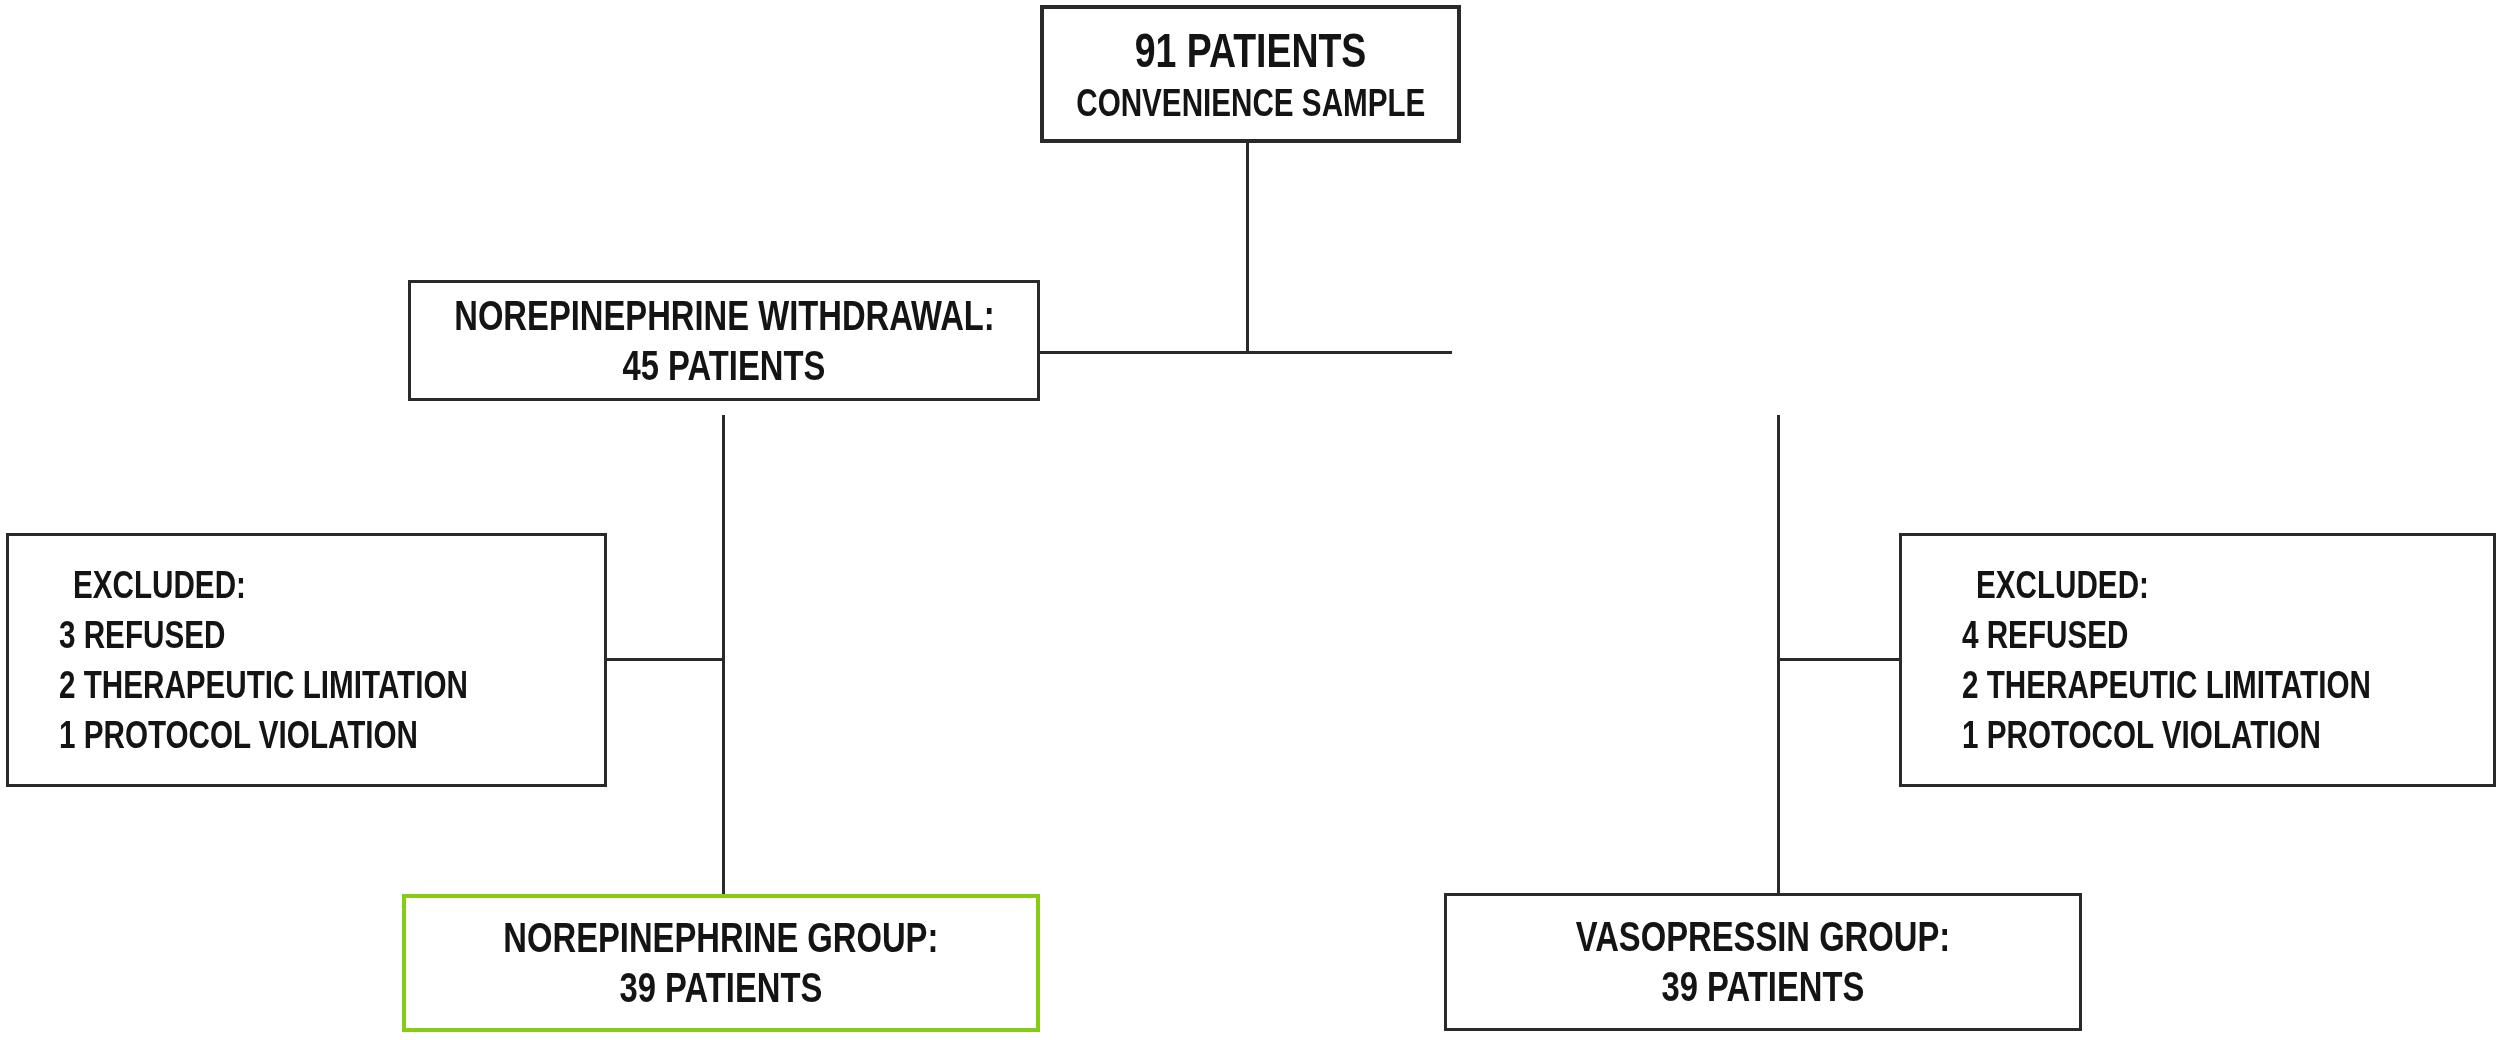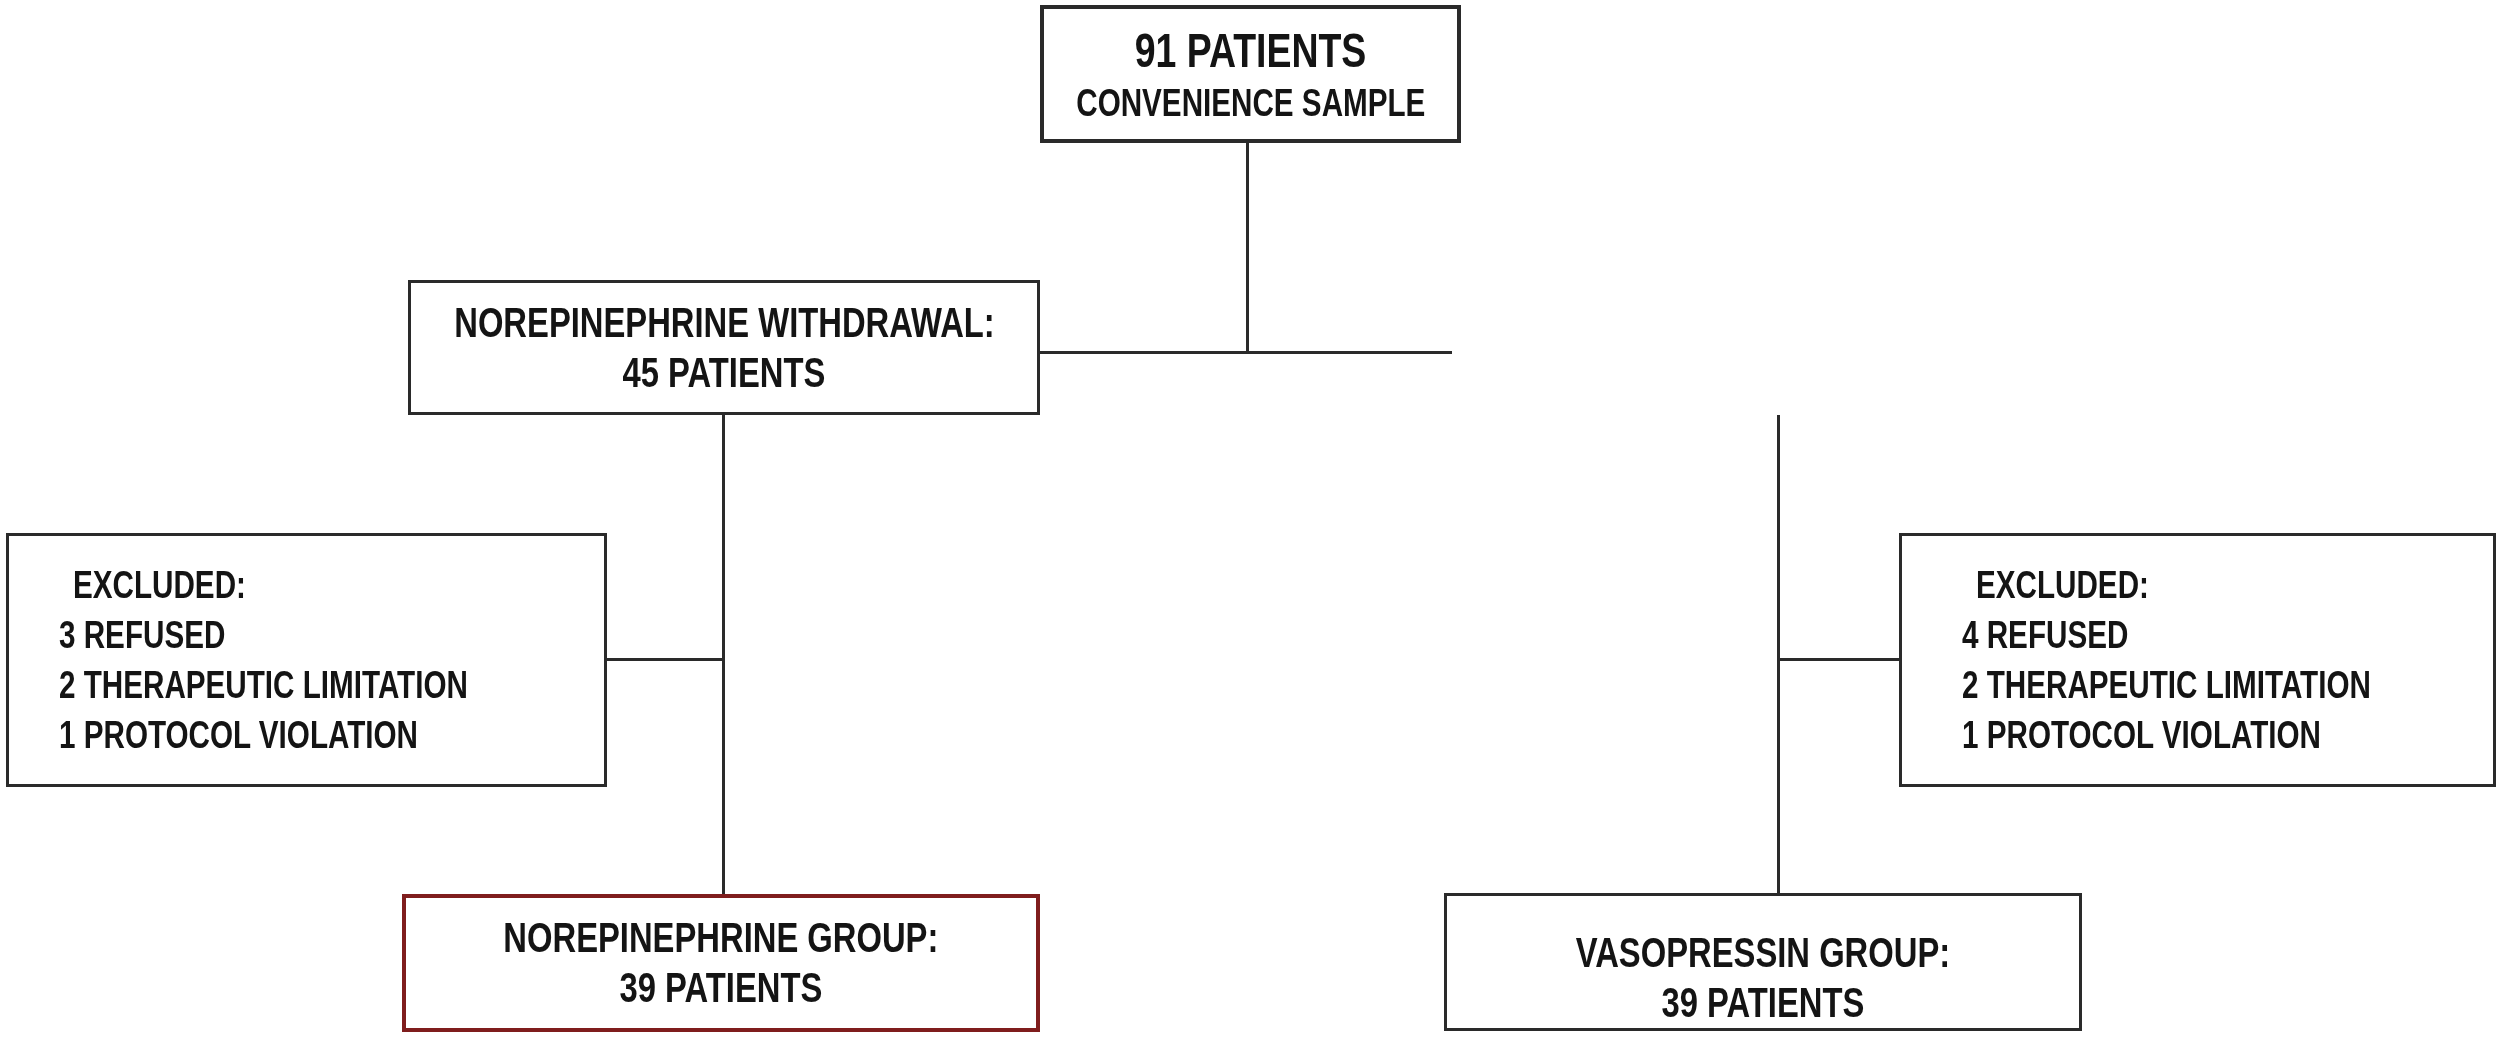--- a/index.html
+++ b/index.html
@@ -35,38 +35,38 @@
     background: #2a2a2a;
     z-index: 1;
   }
 
   
   #box-total { left: 1040px; top: 5px; width: 421px; height: 138px; border-width: 4px; }
   #box-total .ln1 { font-size: 48px; line-height: 58px; }
   #box-total .ln2 { font-size: 38px; line-height: 46px; }
 
   
-  #box-nw { left: 408px;  top: 280px; width: 632px; height: 135px; }
+  #box-nw { left: 408px;  top: 280px; width: 632px; height: 121px; }
   #box-vw { left: 1450px; top: 281px; width: 632px; height: 134px; }
   .mid .ln { font-size: 42px; line-height: 50px; }
 
   
   .excluded { align-items: flex-start; }
   .excluded .ln {
     font-size: 38px;
     line-height: 50px;
     transform-origin: left center;
   }
   .excluded .hdr { margin-left: 14px; }
   #box-ne { left: 6px;    top: 533px; width: 601px; height: 254px; padding-left: 50px; }
   #box-ve { left: 1899px; top: 533px; width: 597px; height: 254px; padding-left: 60px; }
 
   
-  #box-ng { left: 402px;  top: 894px; width: 638px; height: 138px; border: 4px solid #7f1d1d; }
-  #box-vg { left: 1444px; top: 893px; width: 638px; height: 138px; justify-content: flex-end; }
+  #box-ng { left: 402px;  top: 894px; width: 638px; height: 138px; border: 4px solid #84cc16; }
+  #box-vg { left: 1444px; top: 893px; width: 638px; height: 138px; }
   .grp .ln { font-size: 42px; line-height: 50px; }
 
   
   #l-top-v      { left: 1246px; top: 142px; width: 3px;   height: 212px; }
   #l-mid-h      { left: 1040px; top: 351px; width: 412px; height: 3px; }
   #l-left-v     { left: 722px;  top: 415px; width: 3px;   height: 479px; }
   #l-left-stub  { left: 605px;  top: 658px; width: 119px; height: 3px; }
   #l-right-v    { left: 1777px; top: 415px; width: 3px;   height: 478px; }
   #l-right-stub { left: 1780px; top: 658px; width: 121px; height: 3px; }
 </style>

